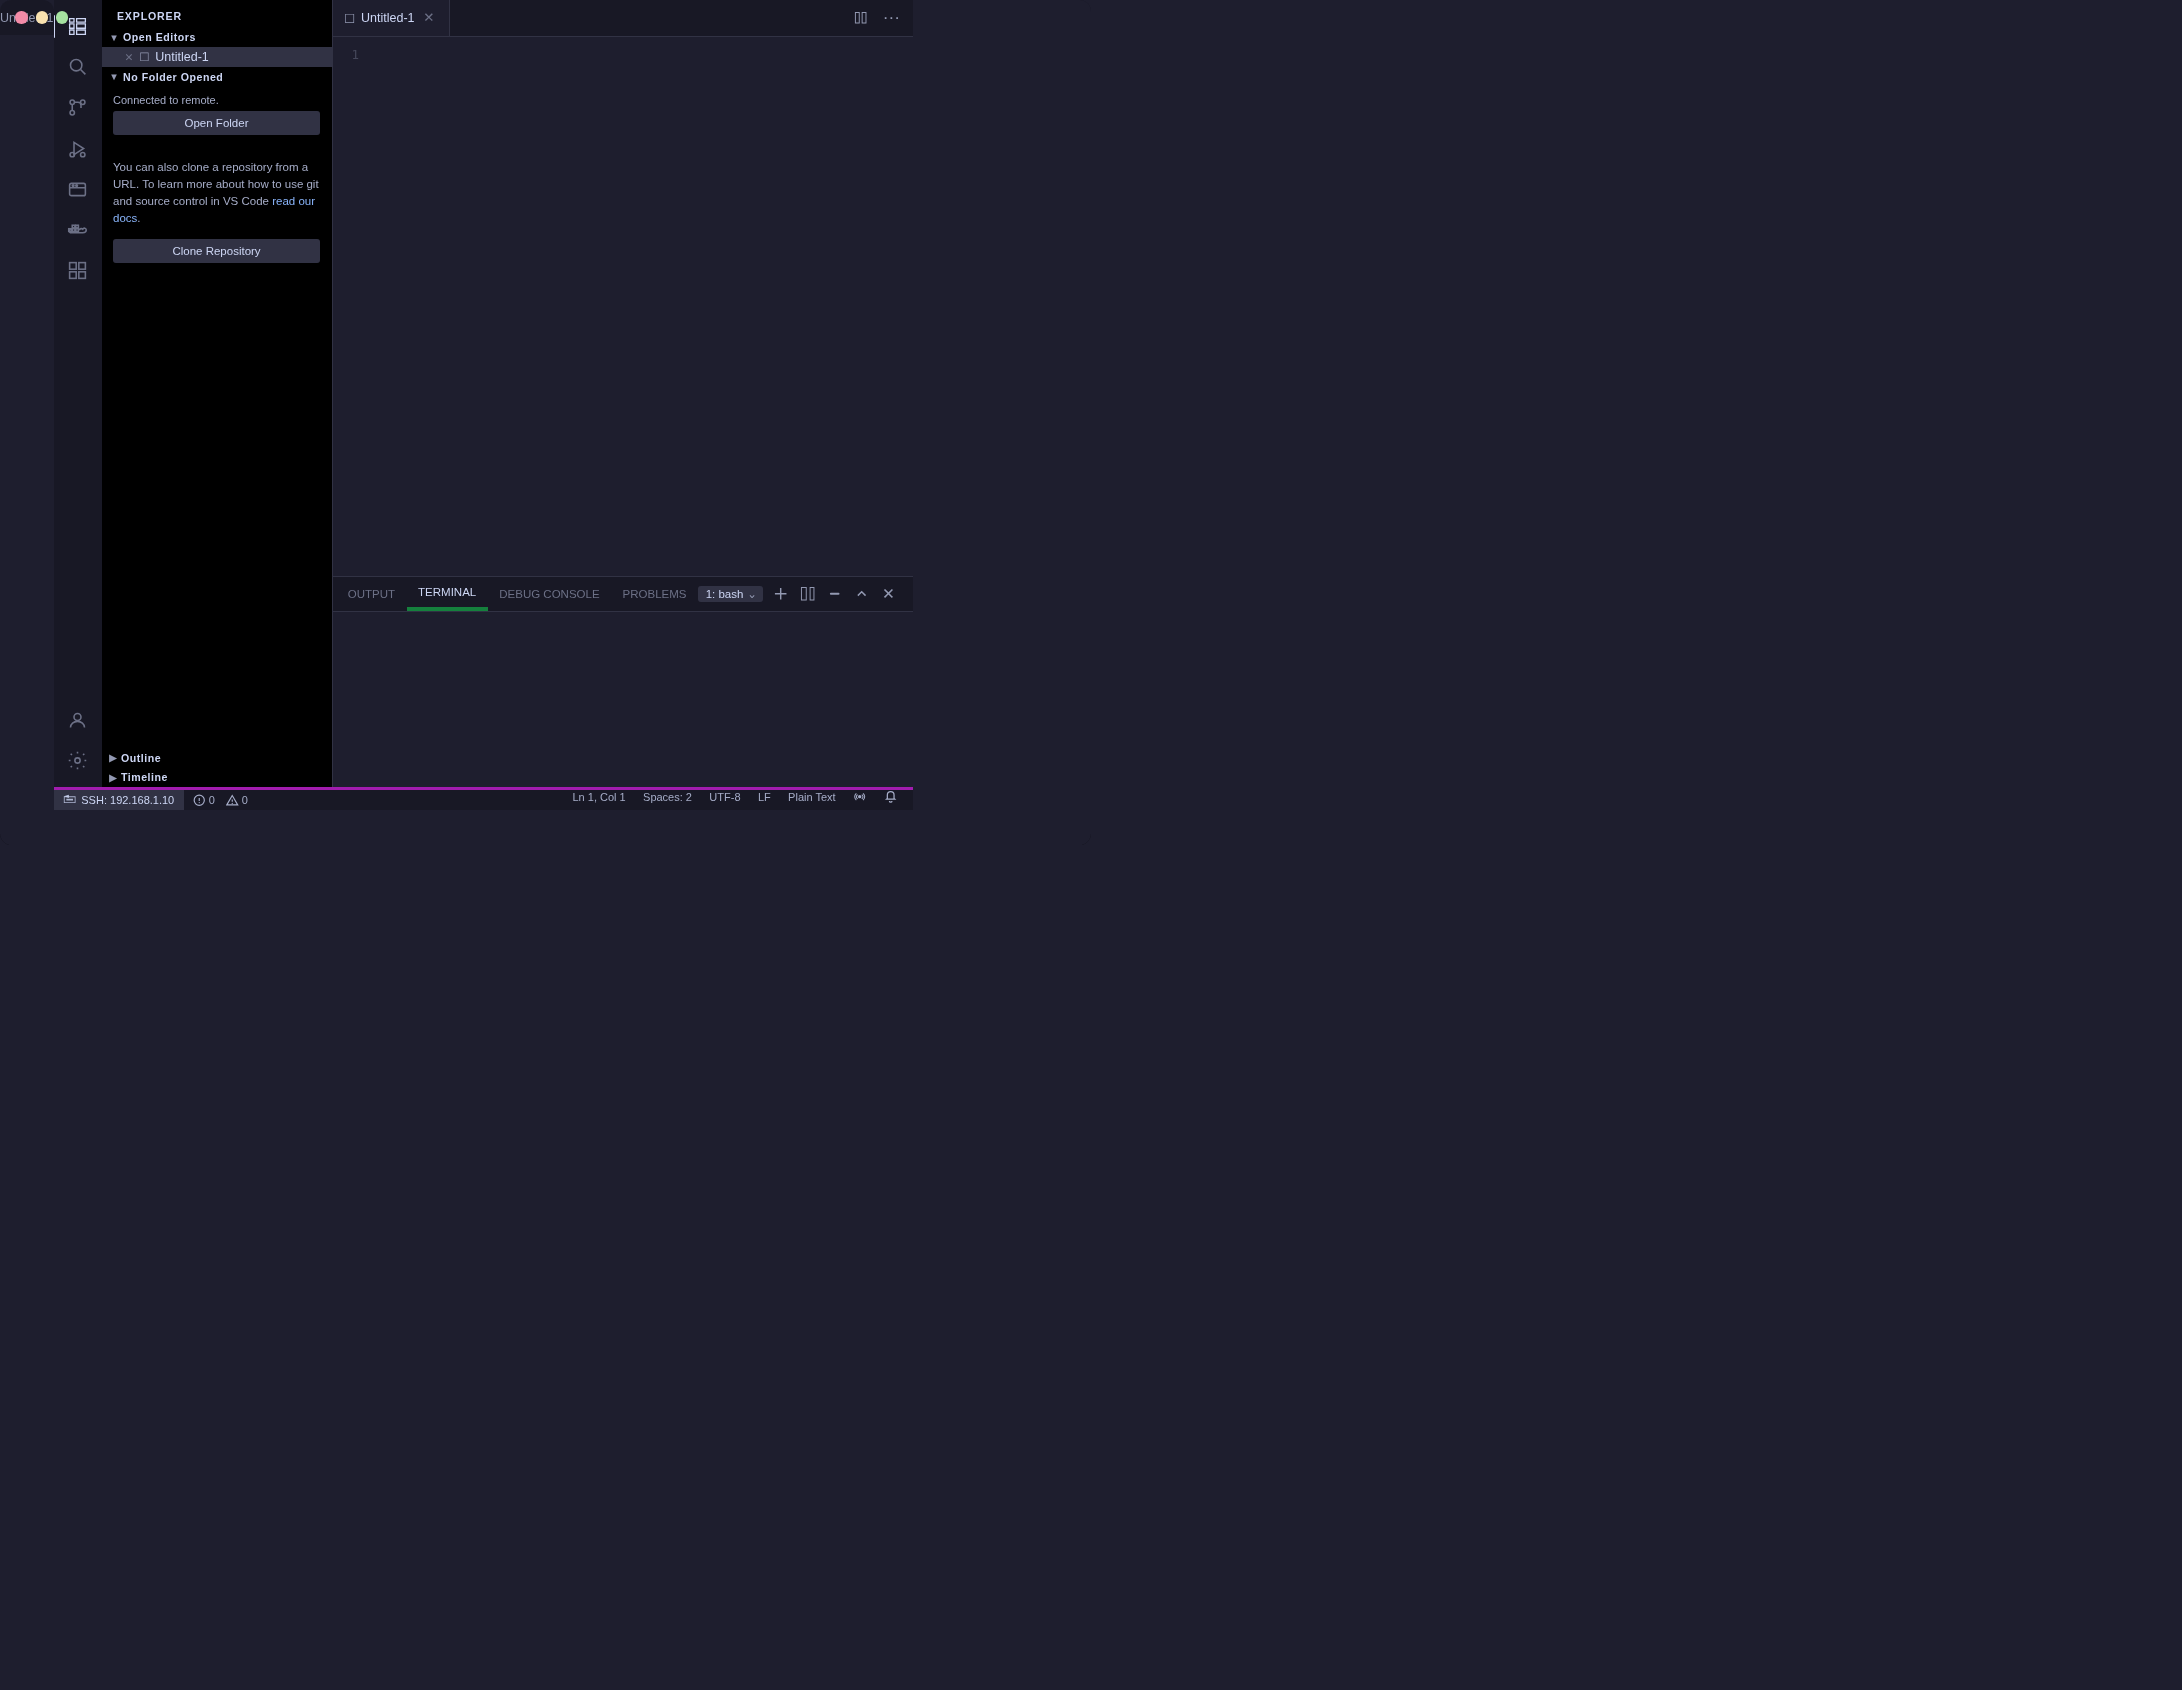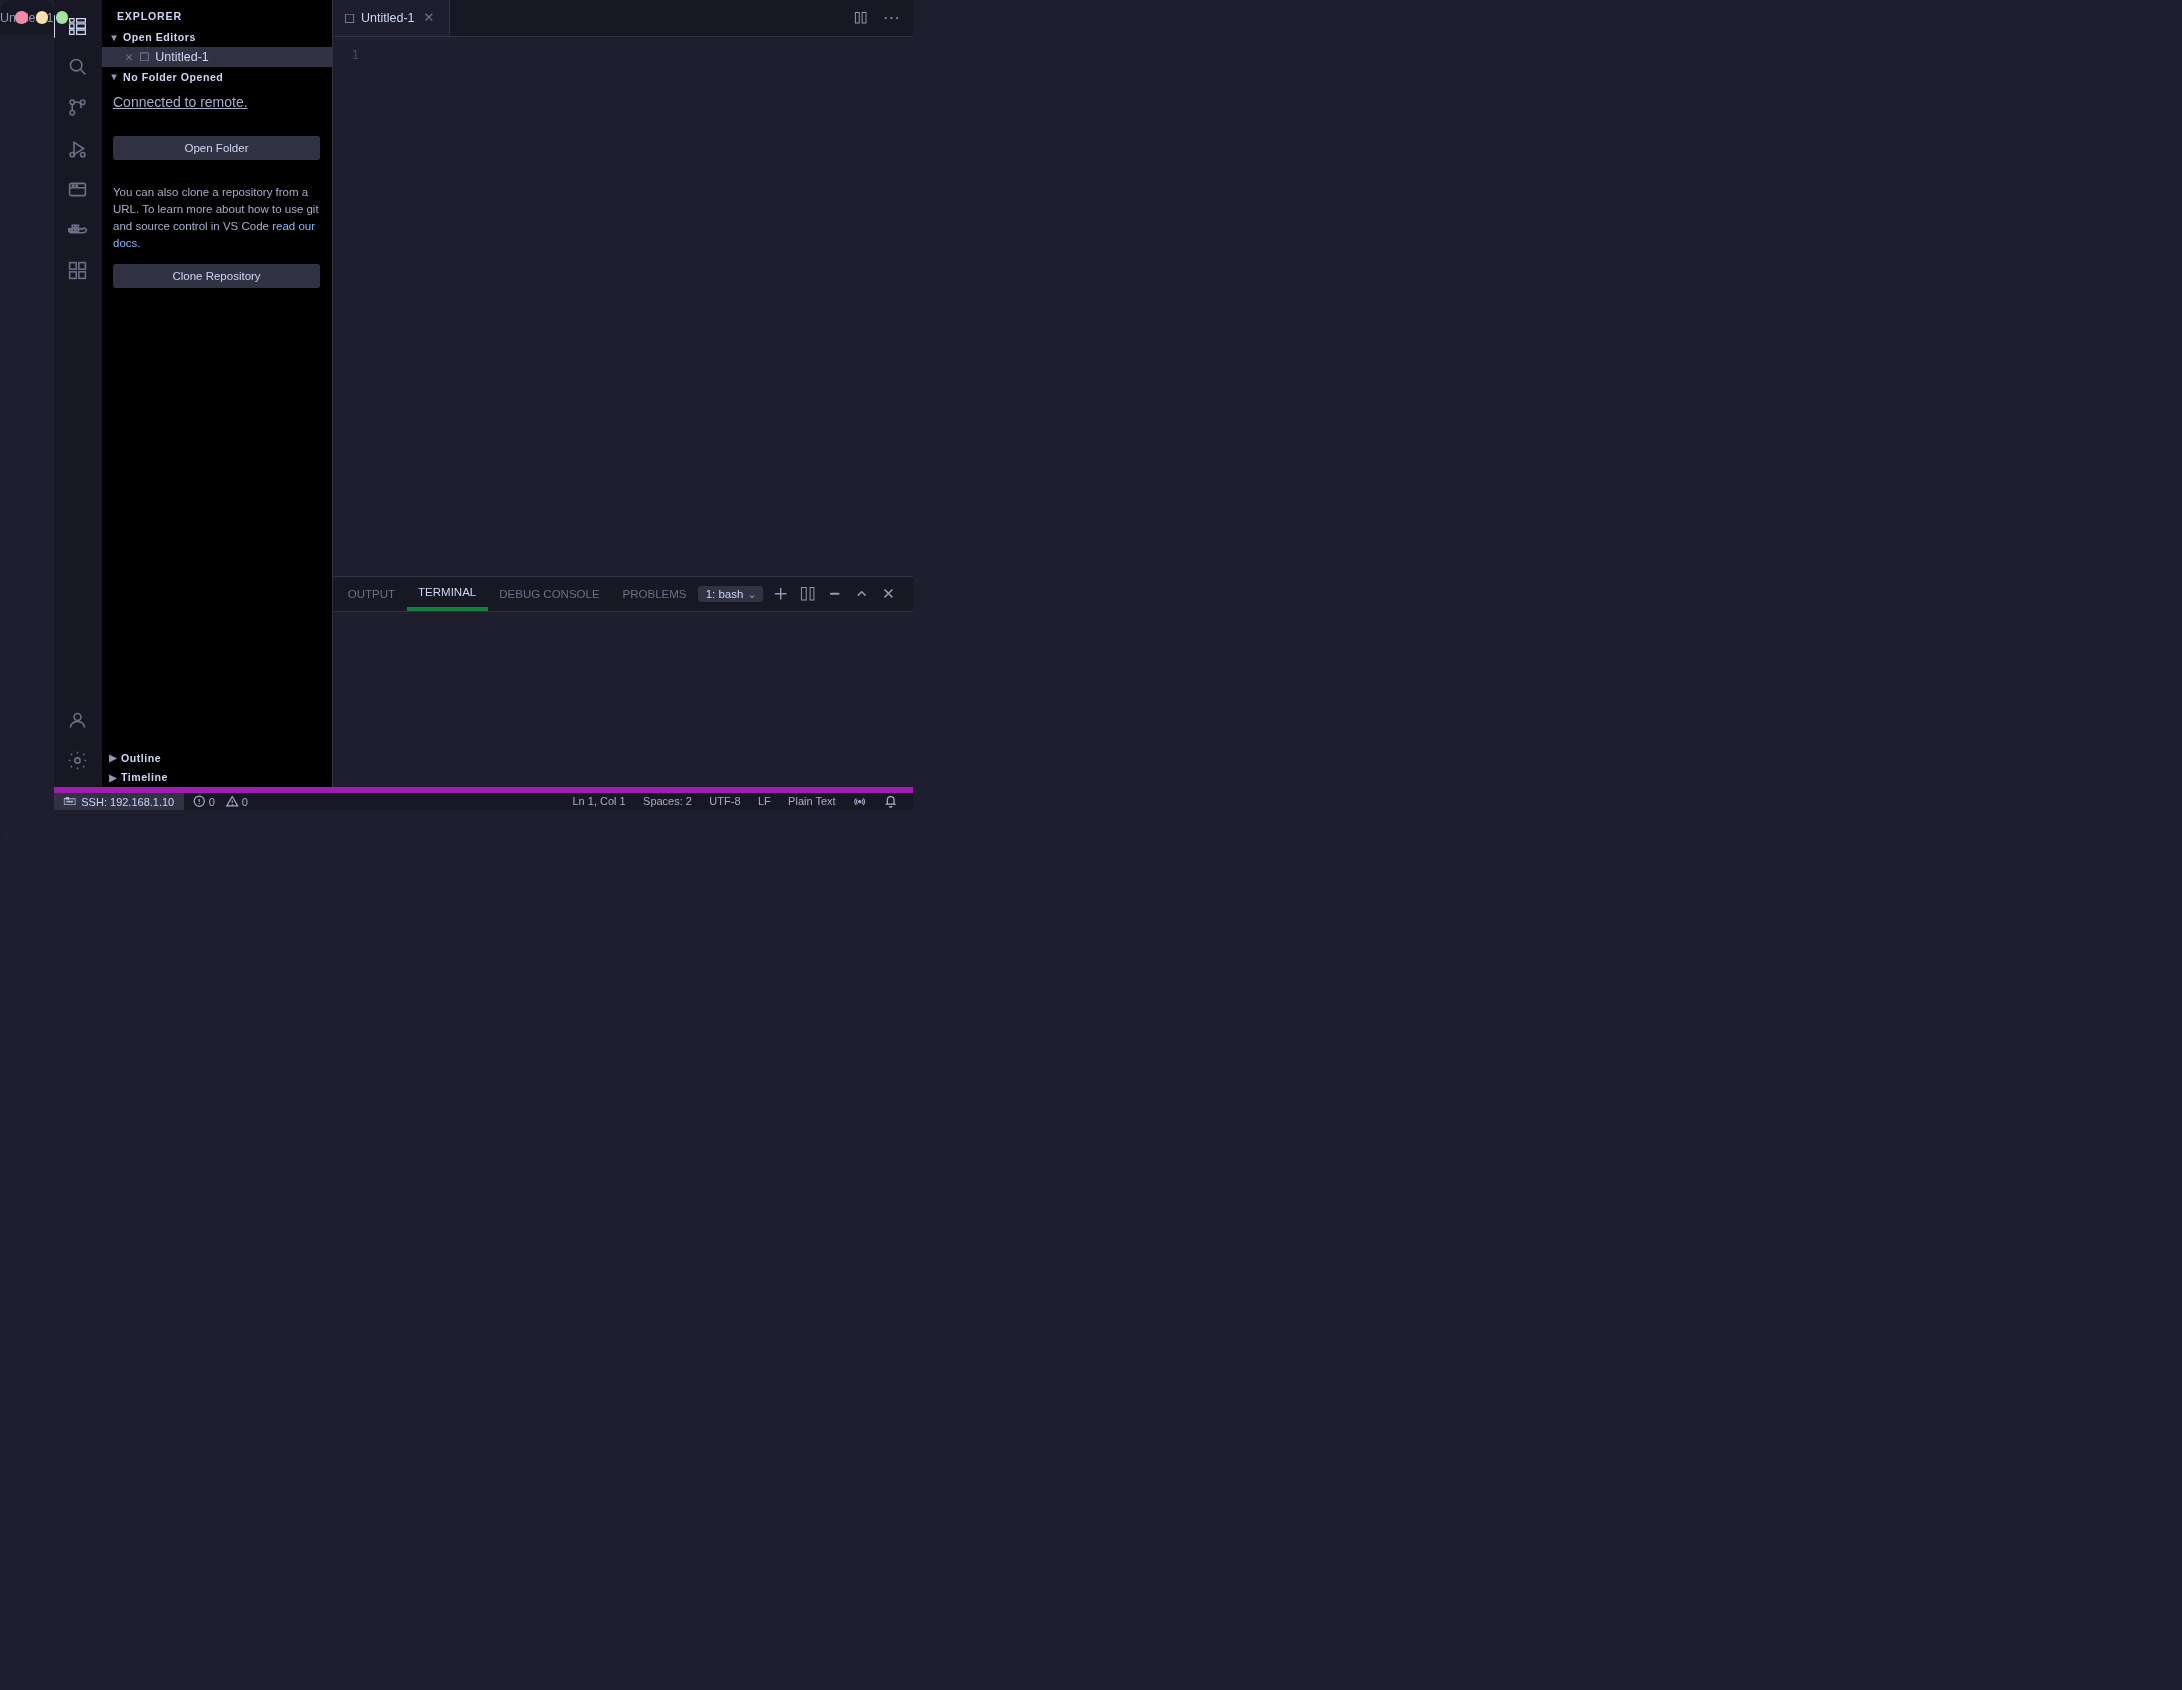--- a/index.html
+++ b/index.html
@@ -151,24 +151,23 @@
     .file-item.selected {
       background: #313244;
     }
     .file-icon { font-size: 11.5px; color: #9399b2; }
     .close-icon { font-size: 10.6px; color: #6c7086; }
 
     .no-folder-section {
       padding: 7.7px 11.5px;
     }
     .connected-text {
-      font-size: 14px;
+      font-size: 11px;
       color: #a6adc8;
-      margin-bottom: 26px;
-      text-decoration: underline;
+      margin-bottom: 5px;
     }
     .sidebar-btn {
       display: block;
       width: 100%;
       padding: 5.8px 11.5px;
       background: #313244;
       color: #cdd6f4;
       border: none;
       border-radius: 2.9px;
       font-size: 11.5px;
@@ -375,24 +374,24 @@
     @keyframes blink {
       0%, 100% { opacity: 1; }
       50% { opacity: 0; }
     }
 
     
     .status-bar {
       height: 23px;
       background: #181825;
       display: flex;
-      align-items: center;
+      align-items: flex-start;
       font-size: 11px;
       color: #cdd6f4;
-      border-top: 6px solid #a21caf;
+      border-top: 3px solid #a21caf;
     }
     .status-left {
       display: flex;
       align-items: center;
       height: 100%;
     }
     .status-ssh {
       background: #313244;
       padding: 0 9.6px;
       height: 100%;

